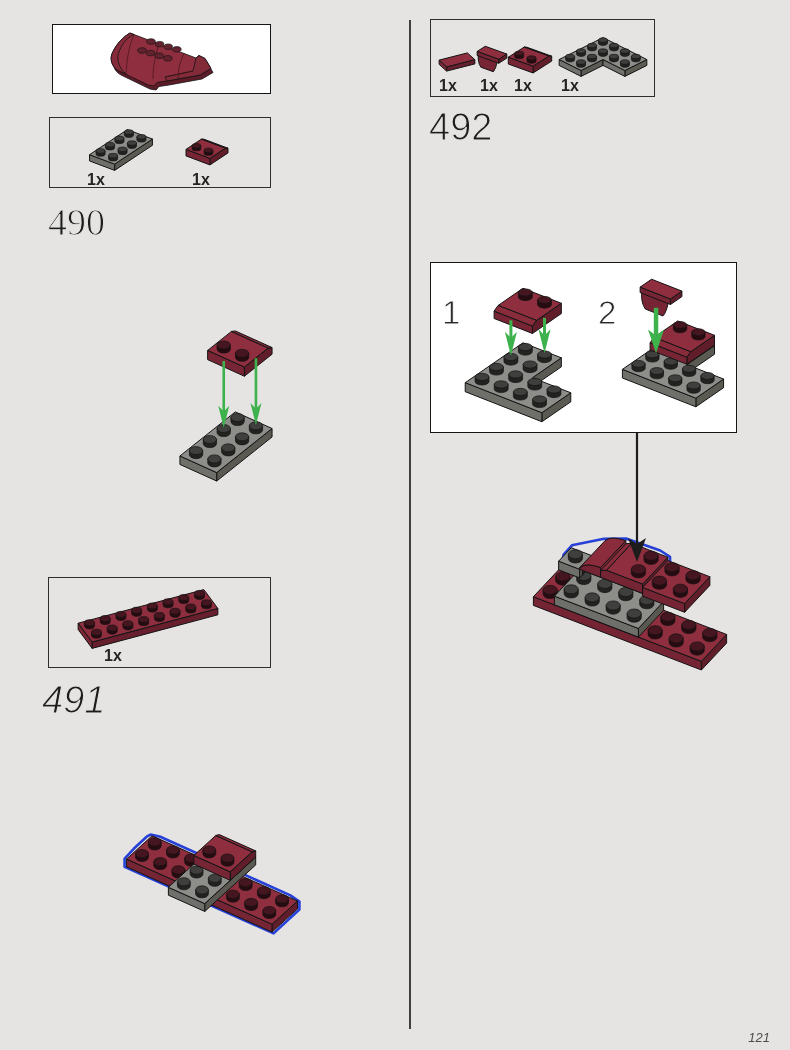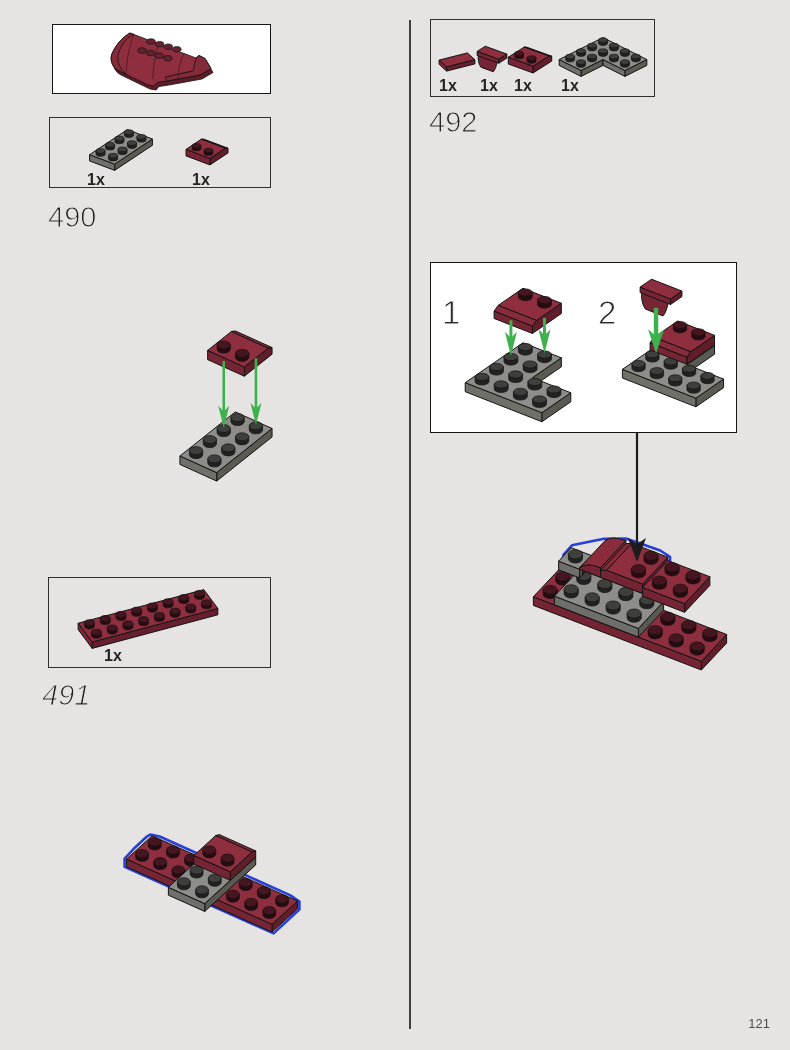--- a/index.html
+++ b/index.html
@@ -1,21 +1,21 @@
 <!DOCTYPE html>
 <html><head>
 <meta charset="utf-8">
 <style>
   html,body{margin:0;padding:0;}
   .page{position:relative;width:790px;height:1050px;background:#e5e4e2;overflow:hidden;
         font-family:"Liberation Sans",sans-serif;color:#1d1d1b;}
   .abs{position:absolute;}
   .framed-white{background:#ffffff;border:1.6px solid #151515;box-sizing:border-box;}
   .framed-plain{background:transparent;border:1.2px solid #2e2e2e;box-sizing:border-box;}
-  .step-num{font-size:29px;line-height:1;letter-spacing:0px;color:#1d1d1b;font-weight:400;-webkit-text-stroke:1px #e5e4e2;}
+  .step-num{font-size:38px;line-height:1;letter-spacing:0px;color:#1d1d1b;font-weight:400;-webkit-text-stroke:1px #e5e4e2;}
   .substep-num{font-size:33px;line-height:1;color:#2a2a2a;font-weight:400;-webkit-text-stroke:0.8px #ffffff;}
   .count-label{font-size:16px;font-weight:700;color:#242424;}
   .page-num{font-size:13px;color:#4c4c4c;}
   .divider{background:#3f3f3f;}
   svg{display:block;overflow:visible;}
 </style>
 </head>
 <body>
 
 <div class="page">
@@ -75,21 +75,21 @@
             <ellipse cx="10.50337899899506" cy="-10.091151186729101" rx="4.35" ry="2.175" fill="#45161f" stroke="#141414" stroke-width="0.7"></ellipse>
             <path d="M 18.13 -5.58 L 18.13 -2.72 A 4.35 2.17 0 1 0 26.83 -2.72 L 26.83 -5.58 Z" fill="#270b11" stroke="#141414" stroke-width="0.7"></path>
             <ellipse cx="22.48291164970445" cy="-5.57753851308874" rx="4.35" ry="2.175" fill="#45161f" stroke="#141414" stroke-width="0.7"></ellipse>
           </g>
         </g>
       </svg>
     <div class="abs count-label" style="left:37px;top:53px;">1x</div>
     <div class="abs count-label" style="left:142px;top:53px;">1x</div>
   </div>
 
-  <div class="abs step-num" style="left:48px;top:203px;">490</div>
+  <div class="abs step-num" style="left:48px;top:203px;font-family:Liberation Serif, serif;">490</div>
 
   <svg class="abs" style="left:140px;top:310px;" width="180" height="190">
       <g transform="translate(39.95,154.45)">
         <g>
           <polygon points="92.10,-35.94 36.74,8.15 36.74,16.61 92.10,-27.47" fill="#5a5a53" stroke="#141414" stroke-width="1" stroke-linejoin="round"></polygon>
           <polygon points="36.74,8.15 0.00,-8.46 0.00,0.00 36.74,16.61" fill="#70706b" stroke="#141414" stroke-width="1" stroke-linejoin="round"></polygon>
           <polygon points="0.00,-8.46 55.37,-52.55 92.10,-35.94 36.74,8.15" fill="#8d8d8a" stroke="#141414" stroke-width="1" stroke-linejoin="round"></polygon>
           <path d="M 50.96 -46.93 L 50.96 -42.89 A 6.67 4.00 0 1 0 64.30 -42.89 L 64.30 -46.93 Z" fill="#222220" stroke="#141414" stroke-width="0.7"></path>
           <ellipse cx="57.63041772928376" cy="-46.93357147553511" rx="6.67" ry="4.002" fill="#3f3f3d" stroke="#141414" stroke-width="0.7"></ellipse>
           <path d="M 69.33 -38.63 L 69.33 -34.58 A 6.67 4.00 0 1 0 82.67 -34.58 L 82.67 -38.63 Z" fill="#222220" stroke="#141414" stroke-width="0.7"></path>
@@ -527,15 +527,15 @@
           <path d="M 165.18 -43.55 L 165.18 -39.41 A 7.10 4.55 0 1 0 179.39 -39.41 L 179.39 -43.55 Z" fill="#270b11" stroke="#141414" stroke-width="0.7"></path>
           <ellipse cx="172.28624152844313" cy="-43.54961163405471" rx="7.1049999999999995" ry="4.5472" fill="#45161f" stroke="#141414" stroke-width="0.7"></ellipse>
           <path d="M 131.56 -38.19 L 131.56 -34.04 A 7.10 4.55 0 1 0 145.77 -34.04 L 145.77 -38.19 Z" fill="#270b11" stroke="#141414" stroke-width="0.7"></path>
           <ellipse cx="138.66720982594504" cy="-38.18502537363524" rx="7.1049999999999995" ry="4.5472" fill="#45161f" stroke="#141414" stroke-width="0.7"></ellipse>
           <path d="M 152.56 -30.11 L 152.56 -25.97 A 7.10 4.55 0 1 0 166.77 -25.97 L 166.77 -30.11 Z" fill="#270b11" stroke="#141414" stroke-width="0.7"></path>
           <ellipse cx="159.66780869314678" cy="-30.109228359045588" rx="7.1049999999999995" ry="4.5472" fill="#45161f" stroke="#141414" stroke-width="0.7"></ellipse>
         </g>
       </g>
     </svg>
 
-  <div class="abs page-num" style="right:20px;bottom:19px;">121</div>
+  <div class="abs page-num" style="right:20px;bottom:5px;font-style:italic;">121</div>
 
 </div>
 
 </body></html>

